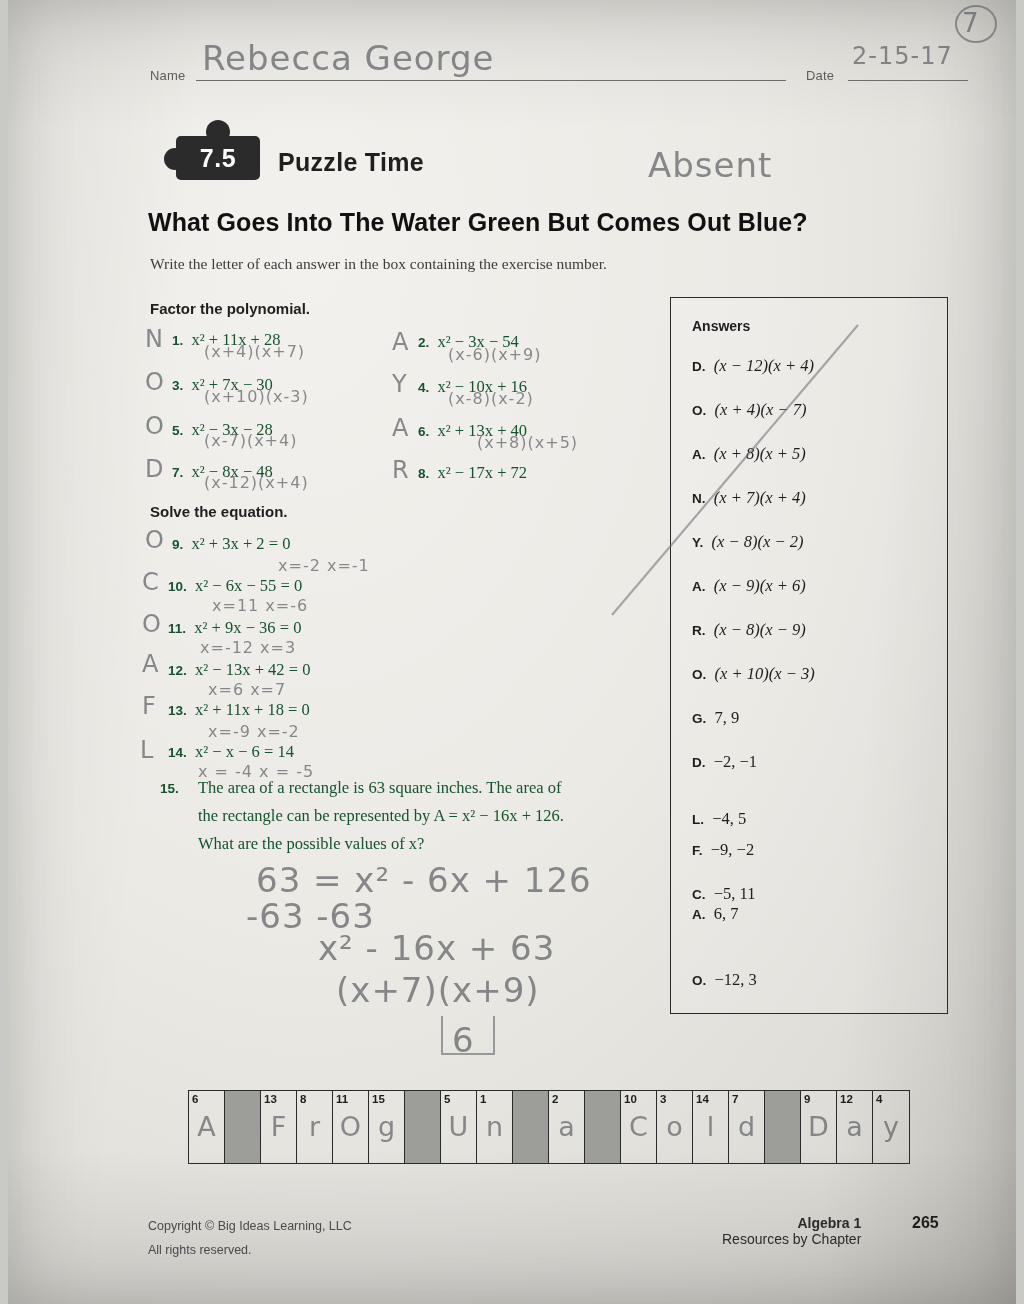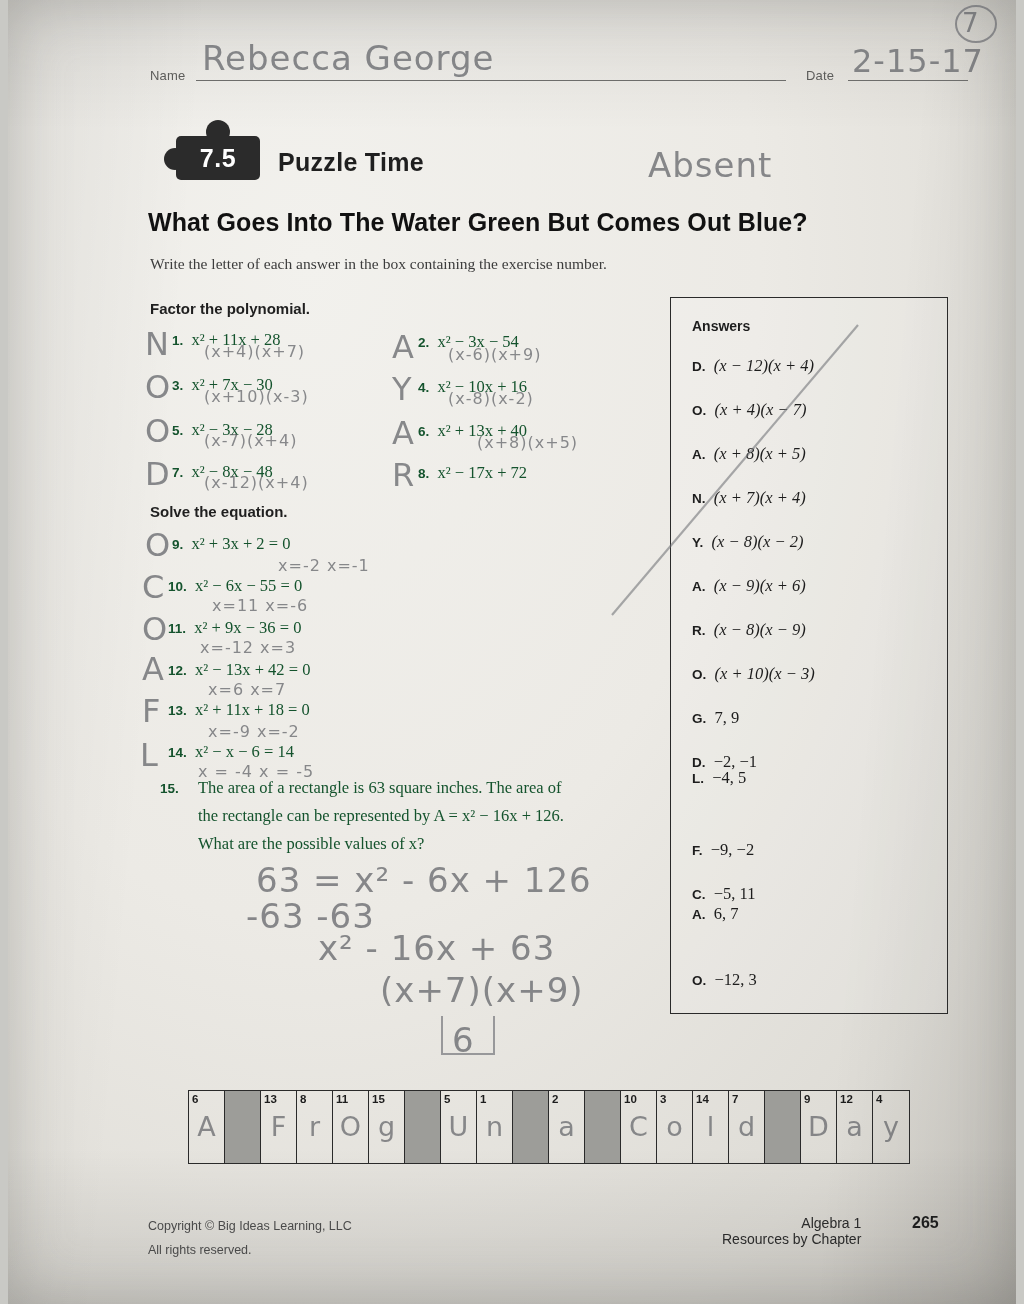--- a/index.html
+++ b/index.html
@@ -49,21 +49,21 @@
 
   
   .hand {
     font-family: "DejaVu Sans", sans-serif;
     color: #5f6166;
     font-weight: 400;
     opacity: .72;
     letter-spacing: 1px;
   }
   .hand-lg { font-size: 34px; }
-  .hand-md { font-size: 32px; }
+  .hand-md { font-size: 24px; }
   .hand-sm { font-size: 16px; }
 
   
   .badge-wrap { left: 158px; top: 120px; width: 120px; height: 62px; }
   .badge {
     position: absolute;
     left: 18px; top: 16px;
     width: 84px; height: 44px;
     background: #2b2b2b;
     border-radius: 5px;
@@ -185,21 +185,21 @@
 
   
   .footer-left {
     left: 148px; top: 1215px;
     font-size: 12.5px; color: #4a4a4a; line-height: 1.9;
   }
   .footer-right {
     left: 722px; top: 1215px;
     font-size: 14px; color: #2b2b2b; text-align: right;
   }
-  .footer-right .bold { font-weight: normal; }
+  .footer-right .bold { font-weight: bold; }
   .page-num {
     left: 912px; top: 1214px;
     font-size: 16px; font-weight: bold; color: #1d1d1d;
   }
   .corner-num {
     left: 962px; top: 8px;
     font-family: "DejaVu Sans", sans-serif;
     font-size: 26px; color: #5f6166; opacity: .72;
   }
 </style>
@@ -321,21 +321,21 @@
   <div class="ex" style="left:160px;top:778px;">
     <b>15.</b>
   </div>
   <div class="ex" style="left:198px;top:778px;">The area of a rectangle is 63 square inches. The area of</div>
   <div class="ex" style="left:198px;top:806px;">the rectangle can be represented by A = x² − 16x + 126.</div>
   <div class="ex" style="left:198px;top:834px;">What are the possible values of x?</div>
 
   <div class="abs hand hand-lg" style="left:256px;top:860px;">63 = x² - 6x + 126</div>
   <div class="abs hand hand-lg" style="left:246px;top:896px;">-63              -63</div>
   <div class="abs hand hand-lg" style="left:318px;top:928px;">x² - 16x + 63</div>
-  <div class="abs hand hand-lg" style="left:336px;top:970px;margin-left:44px;">(x+7)(x+9)</div>
+  <div class="abs hand hand-lg" style="left:336px;top:970px;">(x+7)(x+9)</div>
   <div class="abs hand hand-lg" style="left:452px;top:1020px;">6</div>
   <svg class="abs" style="left:436px;top:1012px;width:66px;height:46px;">
     <path d="M6 4 L6 42 L58 42 L58 4" fill="none" stroke="#62646a" stroke-width="2" opacity="0.6"></path>
   </svg>
 
   <div class="abs answers-box"></div>
   <div class="abs answers-title">Answers</div>
 
   <div class="ans" style="top:356px;">
     <b>D.</b>&nbsp;&nbsp;<i class="v">(x − 12)(x + 4)</i>
@@ -360,21 +360,21 @@
   </div>
   <div class="ans" style="top:664px;">
     <b>O.</b>&nbsp;&nbsp;<i class="v">(x + 10)(x − 3)</i>
   </div>
   <div class="ans" style="top:708px;">
     <b>G.</b>&nbsp;&nbsp;<span>7, 9</span>
   </div>
   <div class="ans" style="top:752px;">
     <b>D.</b>&nbsp;&nbsp;<span>−2, −1</span>
   </div>
-  <div class="ans" style="top:768px;">
+  <div class="ans" style="top:809px;">
     <b>L.</b>&nbsp;&nbsp;<span>−4, 5</span>
   </div>
   <div class="ans" style="top:840px;">
     <b>F.</b>&nbsp;&nbsp;<span>−9, −2</span>
   </div>
   <div class="ans" style="top:884px;">
     <b>C.</b>&nbsp;&nbsp;<span>−5, 11</span>
   </div>
   <div class="ans" style="top:904px;">
     <b>A.</b>&nbsp;&nbsp;<span>6, 7</span>

